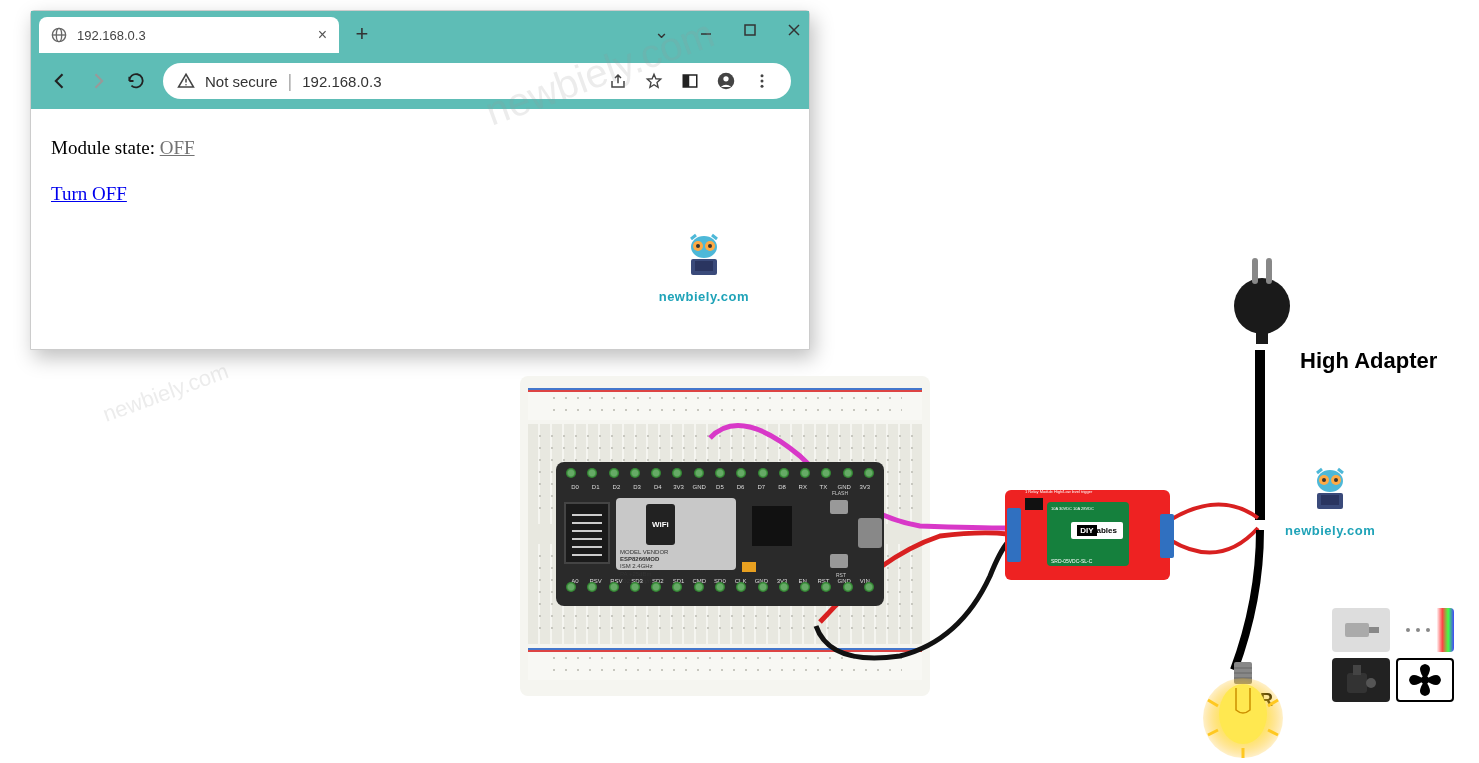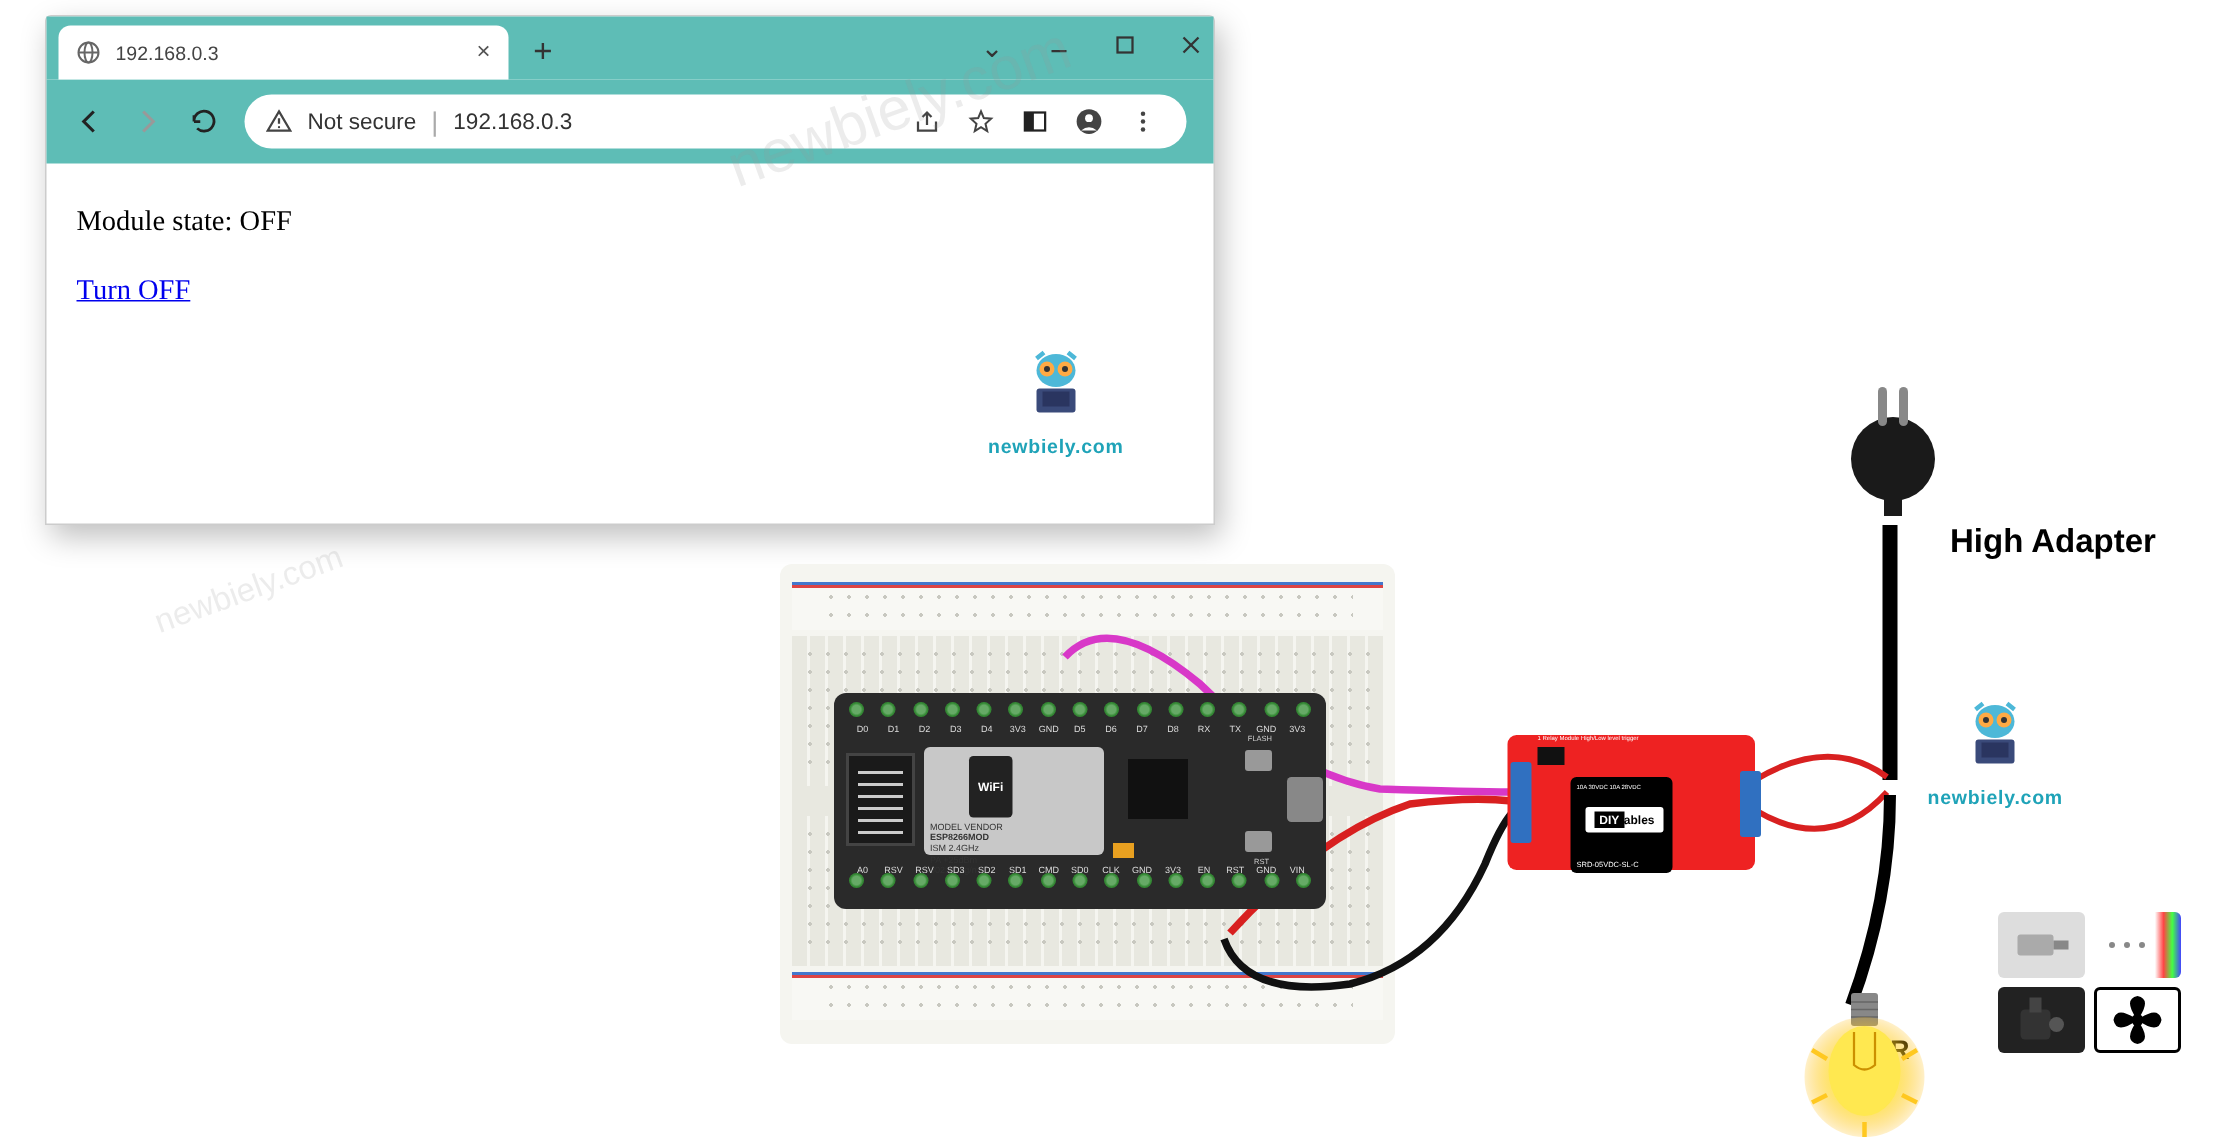--- a/index.html
+++ b/index.html
@@ -67,21 +67,21 @@
     font-size: 15px;
     color: #333;
   }
   .address-bar .warn { margin-right: 10px; }
   .address-bar .sep { margin: 0 10px; color: #aaa; font-size: 18px; }
   .addr-icons { display: flex; align-items: center; gap: 18px; margin-right: 6px; }
   .addr-icons svg { width: 18px; height: 18px; }
   
   .page-content { padding: 28px 20px; font-family: 'Times New Roman', serif; font-size: 19px; }
   .relay-line { margin-bottom: 24px; }
-  .relay-off { color: #000000; }
+  .relay-off { color: #737373; text-decoration: underline; }
   .link { color: #0000EE; text-decoration: underline; margin-bottom: 20px; display: block; }
   
   .owl-logo { position: absolute; right: 60px; top: 220px; text-align: center; }
   .owl-logo2 { position: absolute; left: 1285px; top: 465px; text-align: center; }
   .owl-logo .brand, .owl-logo2 .brand { color: #1fa3b8; font-size: 13px; font-weight: 600; letter-spacing: 0.5px; margin-top: 4px; }
   
   .watermark { position: absolute; color: rgba(150,150,150,0.18); font-size: 24px; transform: rotate(-20deg); pointer-events: none; font-family: Arial; }
   .wm1 { left: 480px; top: 50px; font-size: 40px; }
   .wm2 { left: 100px; top: 380px; font-size: 22px; }
   .wm3 { left: 580px; top: 420px; font-size: 14px; }
@@ -163,23 +163,23 @@
     left: 1005px;
     top: 490px;
     width: 165px;
     height: 90px;
     background: #e22;
     border-radius: 6px;
     z-index: 4;
   }
   .relay-block {
     position: absolute;
-    left: 42px; top: 28px;
-    width: 68px; height: 64px;
-    background: #000000;
+    left: 42px; top: 12px;
+    width: 82px; height: 64px;
+    background: #15803d;
     border-radius: 4px;
   }
   .diy-label {
     position: absolute;
     right: 6px; top: 20px;
     background: #fff;
     color: #000;
     font-size: 8px;
     font-weight: bold;
     padding: 4px 6px;

